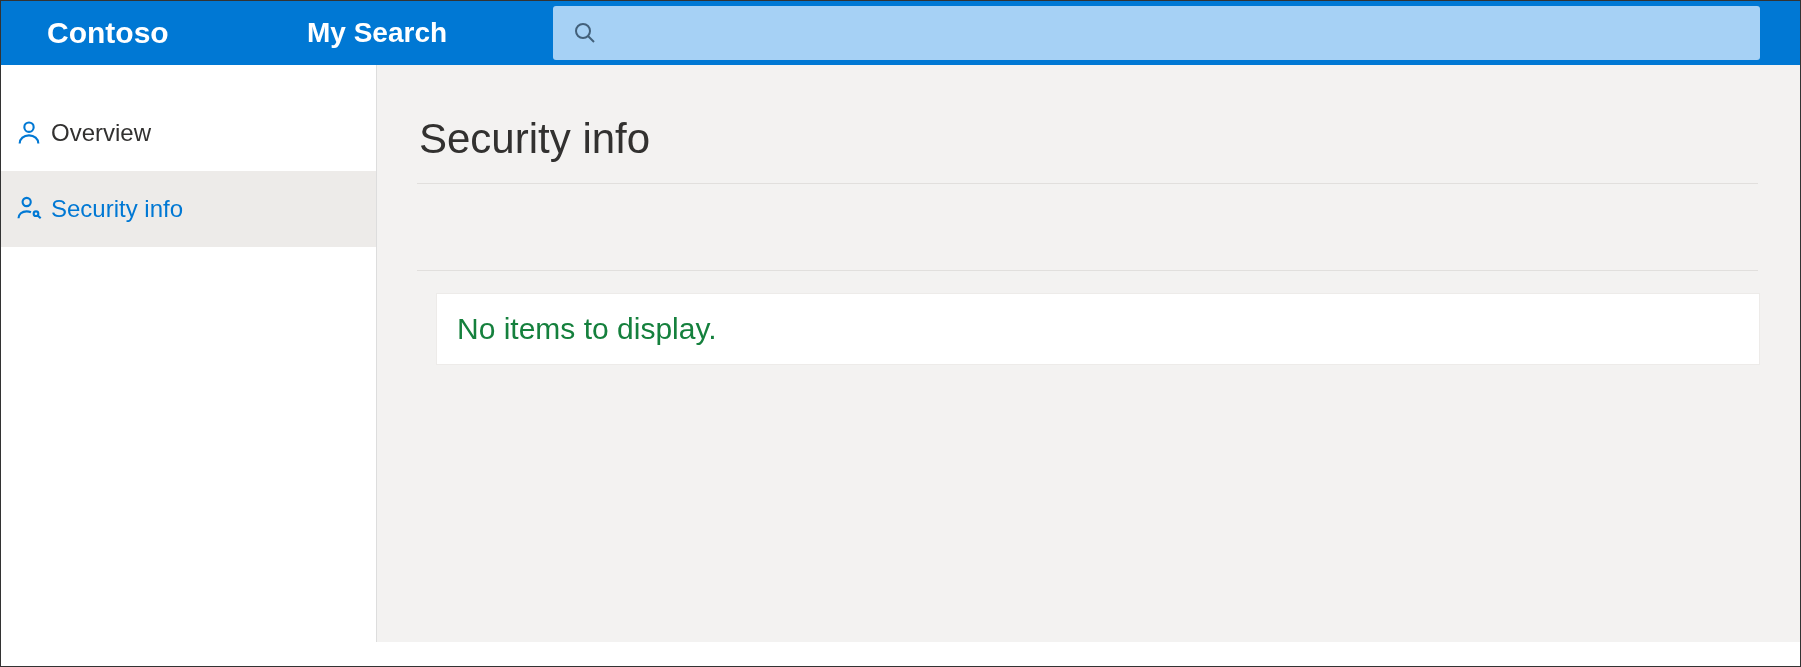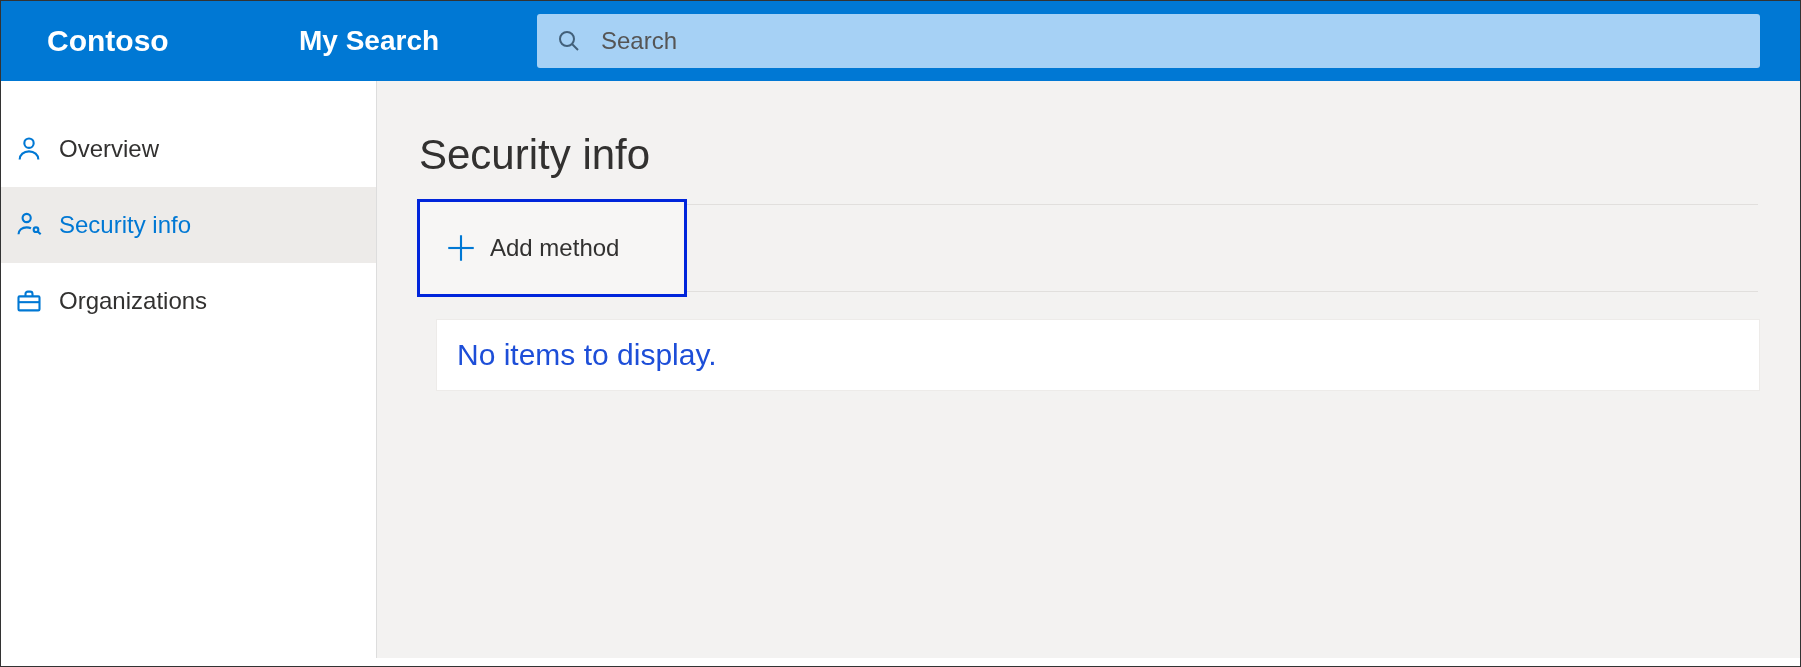--- a/index.html
+++ b/index.html
@@ -9,26 +9,26 @@
       font-family: "Segoe UI", -apple-system, BlinkMacSystemFont, sans-serif;
     }
     body {
       width: 1801px;
       height: 667px;
       background: #fff;
       border: 1px solid #333;
       overflow: hidden;
     }
     .header {
-      height: 80px;
+      height: 64px;
       background: #0078d4;
       display: flex;
       align-items: center;
       padding: 0 0 0 46px;
-      gap: 4px;
+      gap: 12px;
     }
     .brand {
       color: #fff;
       font-size: 30px;
       font-weight: 700;
       width: 248px;
     }
     .app-name {
       color: #fff;
       font-size: 28px;
@@ -73,21 +73,21 @@
       width: 376px;
       background: #fff;
       border-right: 1px solid #ddd;
       padding-top: 30px;
     }
     .sidebar-item {
       display: flex;
       align-items: center;
       height: 76px;
       padding: 0 0 0 14px;
-      gap: 16px;
+      gap: 8px;
       cursor: pointer;
       font-size: 24px;
       color: #323130;
     }
     .sidebar-item.active {
       background: #edebe9;
       color: #0078d4;
     }
     .sidebar-item.active .sidebar-icon {
       color: #0078d4;
@@ -142,21 +142,21 @@
       border-bottom: 1px solid #e1dfdd;
       height: 88px;
       background: #f3f2f1;
       margin-left: 0;
     }
     .no-items-panel {
       margin-top: 22px;
       background: #fff;
       padding: 18px 20px;
       font-size: 30px;
-      color: #1d4ed8;
+      color: #15803d;
       border: 1px solid #edebe9;
       margin-left: 17px;
     }
     .toolbar-container {
       display: flex;
       align-items: center;
       width: 100%;
       margin-left: -2px;
     }
   </style>
@@ -167,21 +167,20 @@
   <div class="brand">Contoso</div>
   <div class="app-name">My Search</div>
   <div class="search-container">
     <div class="search-box">
       <span class="search-icon">
         <svg viewBox="0 0 24 24" fill="none" stroke="#42607a" stroke-width="2">
           <circle cx="10" cy="10" r="7"></circle>
           <line x1="21" y1="21" x2="15" y2="15"></line>
         </svg>
       </span>
-      <input class="search-input" type="text" placeholder="Search" style="">
     </div>
   </div>
 </div>
 
 <div class="content-wrapper">
   <nav class="sidebar">
 
     <div class="sidebar-item">
       <span class="sidebar-icon">
         <svg viewBox="0 0 24 24" fill="none" stroke="currentColor" stroke-width="1.8">
@@ -197,46 +196,27 @@
         <svg viewBox="0 0 24 24" fill="none" stroke="currentColor" stroke-width="1.8">
           <circle cx="10" cy="6" r="3.5"></circle>
           <path d="M3 20c0-3.5 3-6 7-6 1.4 0 2.6.3 3.7.8"></path>
           <circle cx="18" cy="16" r="2"></circle>
           <path d="M19.5 17.5 L22 20"></path>
         </svg>
       </span>
       <span>Security info</span>
     </div>
 
-    <div class="sidebar-item">
-      <span class="sidebar-icon">
-        <svg viewBox="0 0 24 24" fill="none" stroke="currentColor" stroke-width="1.8">
-          <rect x="3" y="8" width="18" height="12" rx="1"></rect>
-          <path d="M9 8V6a2 2 0 0 1 2-2h2a2 2 0 0 1 2 2v2"></path>
-          <line x1="3" y1="13" x2="21" y2="13"></line>
-        </svg>
-      </span>
-      <span>Organizations</span>
-    </div>
 
 
 
   </nav>
 
   <main class="main">
     <h1 class="page-title">Security info</h1>
 
     <div class="toolbar-container">
-      <button class="add-method-button">
-        <span class="plus-icon">
-          <svg viewBox="0 0 24 24" fill="none" stroke="currentColor" stroke-width="1.5">
-            <line x1="12" y1="3" x2="12" y2="21"></line>
-            <line x1="3" y1="12" x2="21" y2="12"></line>
-          </svg>
-        </span>
-        <span>Add method</span>
-      </button>
       <div class="row-remainder"></div>
     </div>
 
     <div class="no-items-panel">No items to display.</div>
   </main>
 </div>
 
 </body></html>

